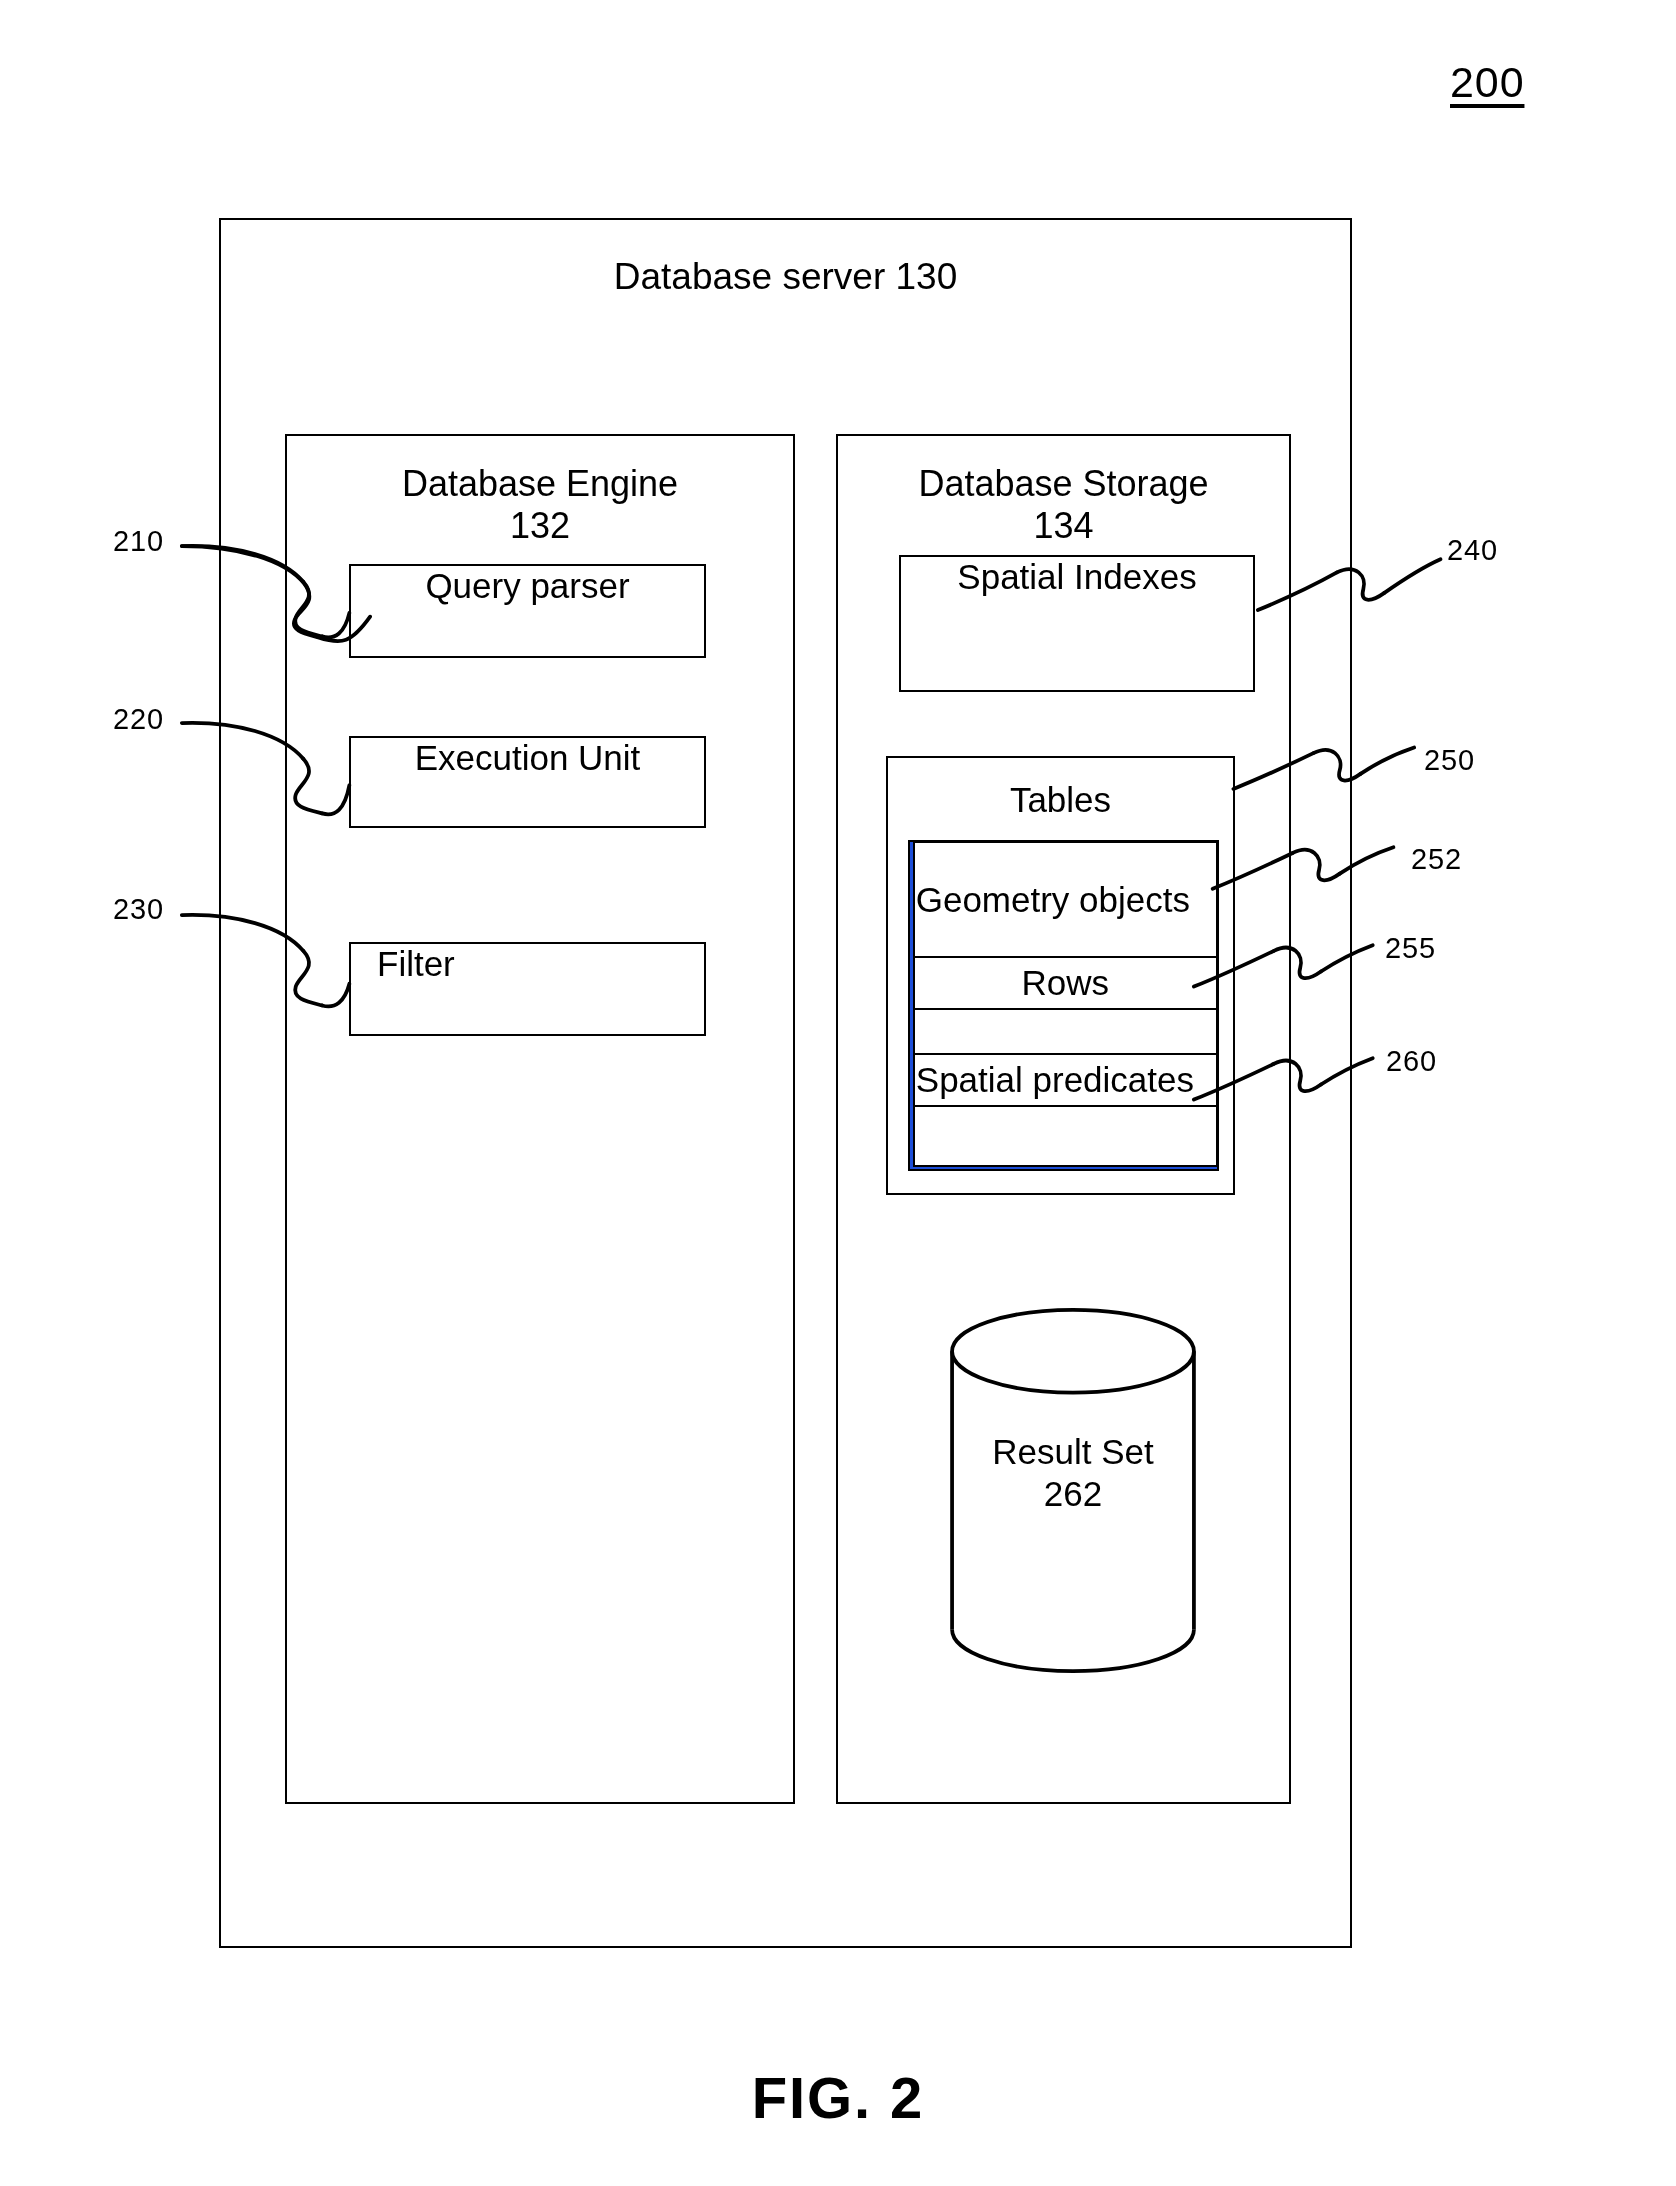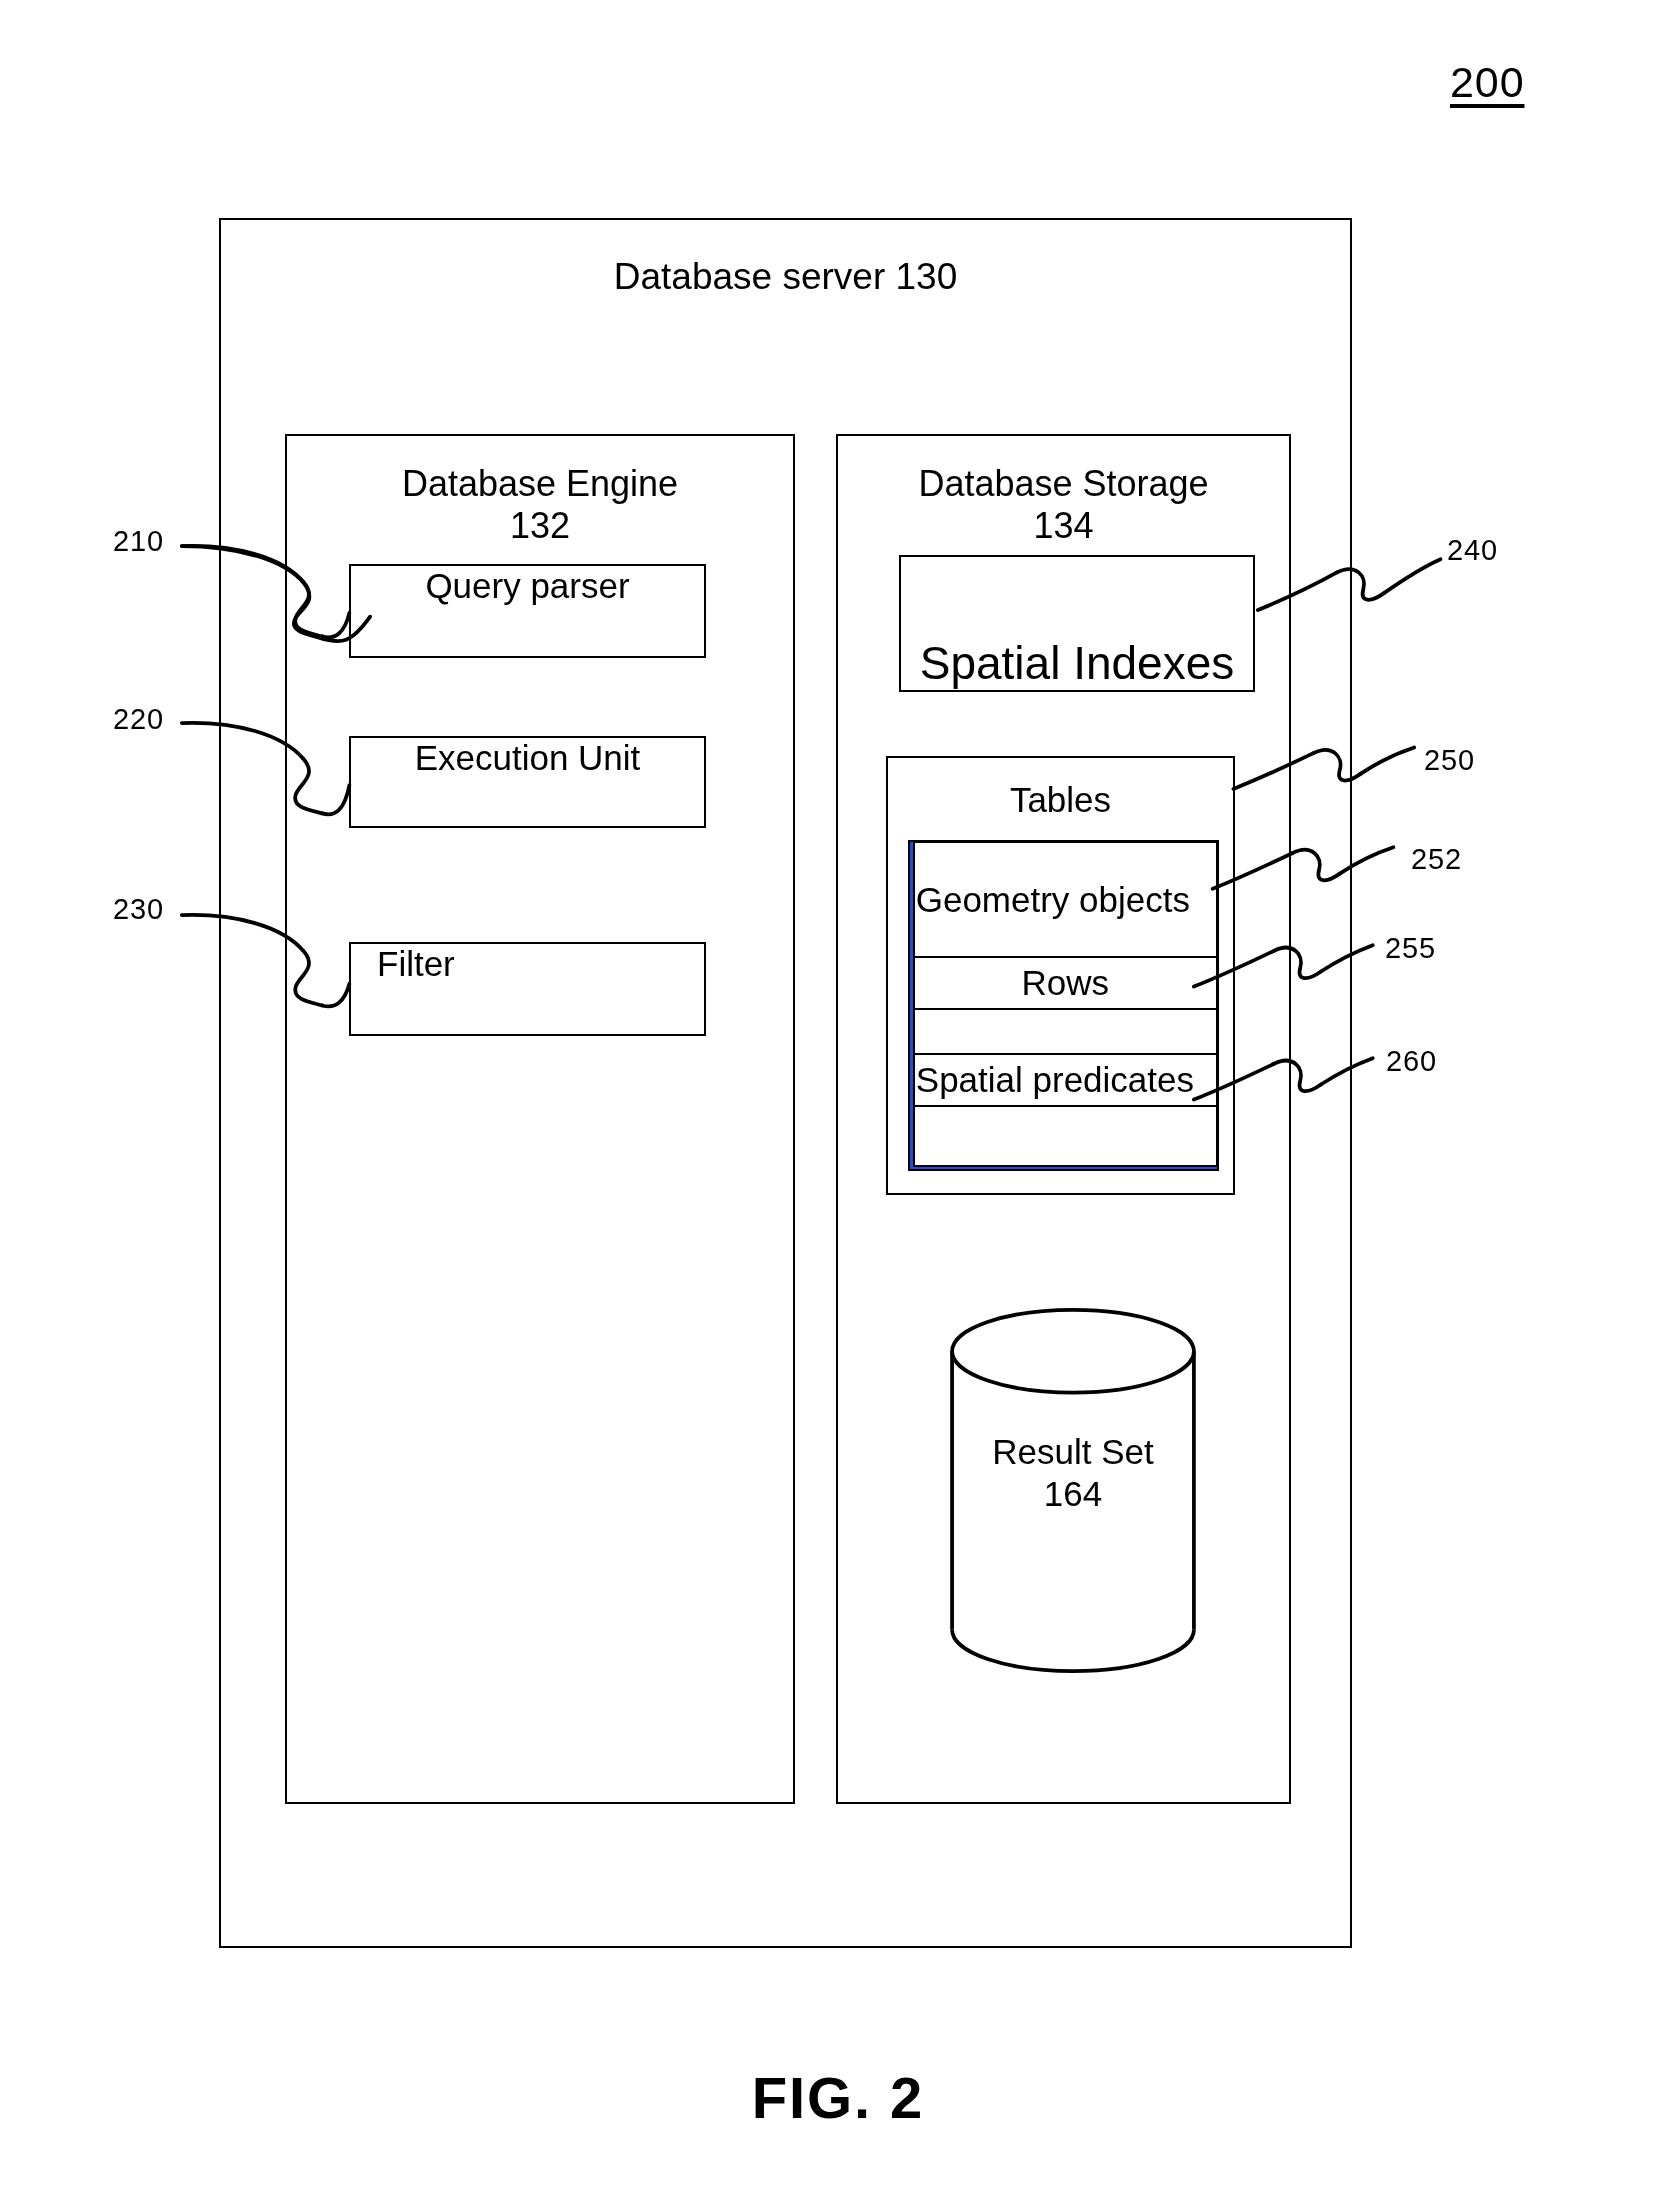--- a/index.html
+++ b/index.html
@@ -97,23 +97,23 @@
   #box-spatial-indexes {
     position: absolute;
     left: 899px;
     top: 555px;
     width: 356px;
     height: 137px;
     border: 2.8px solid #000000;
     box-sizing: border-box;
     background: #ffffff;
     display: flex;
-    align-items: flex-end;
+    align-items: flex-start;
     justify-content: center;
-    font-size: 46px;
+    font-size: 35px;
   }
   
   #box-tables {
     position: absolute;
     left: 886px;
     top: 756px;
     width: 349px;
     height: 439px;
     border: 2.8px solid #000000;
     box-sizing: border-box;
@@ -285,21 +285,21 @@
   </div>
 
   <div id="cylinder">
     <svg width="248" height="367" viewBox="0 0 263 390">
       <path d="M 3 47 L 3 343" fill="none" stroke="#000" stroke-width="4"></path>
       <path d="M 260 47 L 260 343" fill="none" stroke="#000" stroke-width="4"></path>
       <ellipse cx="131.5" cy="47" rx="128.5" ry="44" fill="none" stroke="#000" stroke-width="4"></ellipse>
       <path d="M 3 343 A 128.5 44 0 0 0 260 343" fill="none" stroke="#000" stroke-width="4"></path>
     </svg>
     <div id="cylinder-label">Result Set
-164</div>
+262</div>
   </div>
 
   <div class="ref-num" id="ref-210">210</div>
   <div class="ref-num" id="ref-220">220</div>
   <div class="ref-num" id="ref-230">230</div>
   <div class="ref-num" id="ref-240">240</div>
   <div class="ref-num" id="ref-250">250</div>
   <div class="ref-num" id="ref-252">252</div>
   <div class="ref-num" id="ref-255">255</div>
   <div class="ref-num" id="ref-260">260</div>

